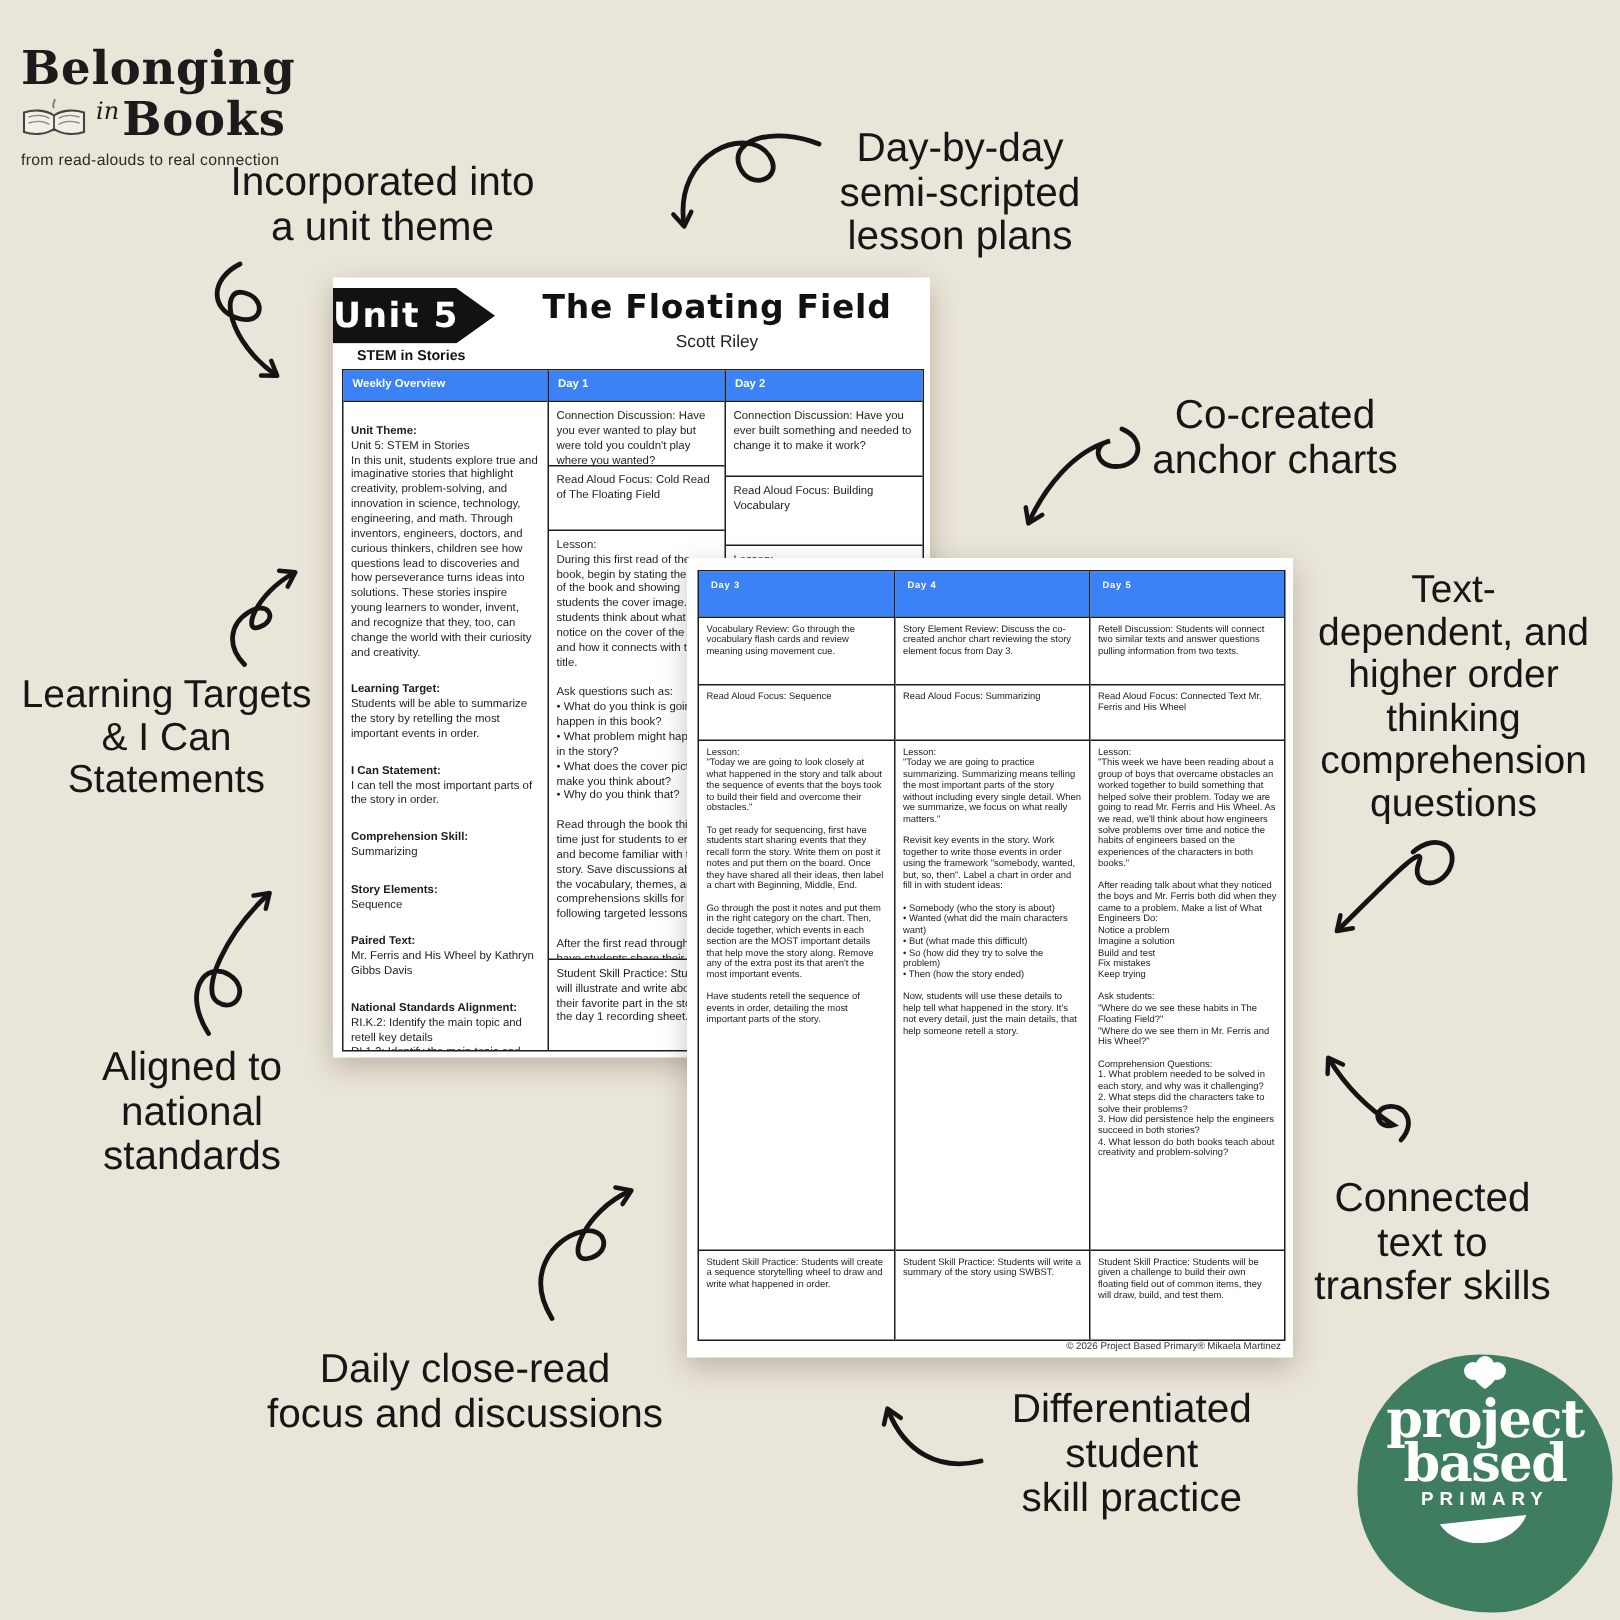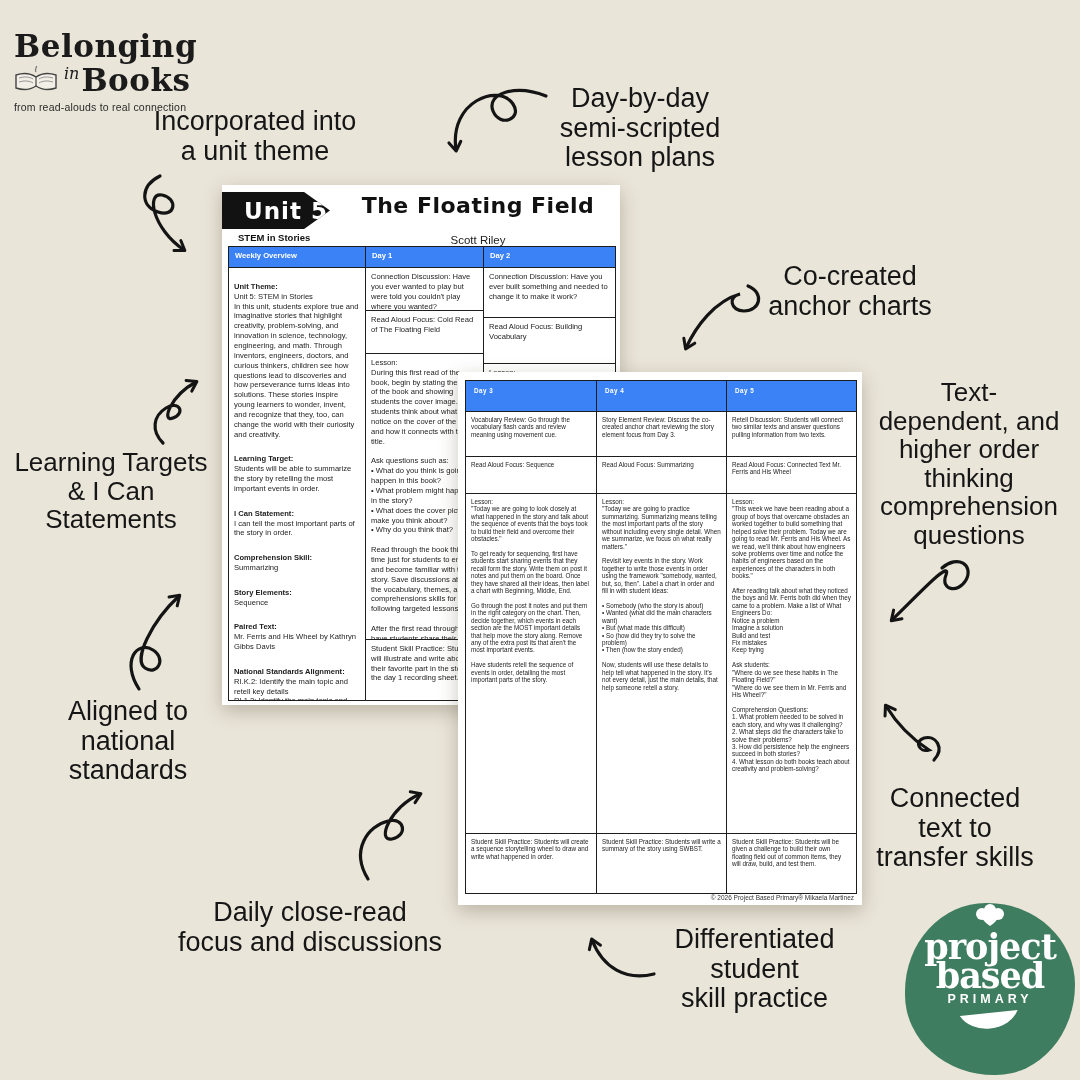--- a/index.html
+++ b/index.html
@@ -20,24 +20,24 @@
   
   .arrows{position:absolute;left:0;top:0;width:1080px;height:1080px}
 
   
   .doc{position:absolute;background:#fff;box-shadow:0 6px 18px rgba(60,50,30,.28)}
   .doc1{left:222px;top:185px;width:398px;height:520px}
   .doc2{left:458px;top:372px;width:404px;height:533px}
 
   .badge{position:absolute;left:0;top:7px;width:108px;height:37px;background:#121212;
          clip-path:polygon(0 0,76% 0,100% 50%,76% 100%,0 100%);display:flex;align-items:center}
-  .badge span{color:#fff;font-family:"DejaVu Sans",sans-serif;font-weight:bold;font-size:23px;padding-left:22px;letter-spacing:1px}
+  .badge span{color:#fff;font-family:"DejaVu Sans",sans-serif;font-weight:bold;font-size:23px;padding-left:0;letter-spacing:1px}
   .d1head{position:absolute;left:120px;top:8px;width:272px;text-align:center}
   .booktitle{font-family:"DejaVu Sans",sans-serif;font-weight:bold;font-size:22px;letter-spacing:.5px;color:#111}
-  .author{font-size:11.5px;margin-top:16px;color:#222}
+  .author{font-size:11.5px;margin-top:4px;color:#222}
   .subtitle{position:absolute;left:16px;top:47px;font-size:9.5px;font-weight:bold;color:#111}
 
   .tbl{position:absolute;display:flex;border:1.5px solid #1d1d1d;background:#fff}
   .tbl1{left:6px;top:61px;width:386px;height:453px}
   .tbl2{left:7px;top:8px;width:390px;height:512px}
   .col{display:flex;flex-direction:column;box-sizing:border-box}
   .col+.col{border-left:1px solid #1d1d1d}
   .cell{padding:4px 5px;overflow:hidden;box-sizing:border-box;white-space:pre-line;color:#1c1c1c}
   .cell+.cell{border-top:1px solid #1d1d1d}
   .grow{flex:1 1 auto}

